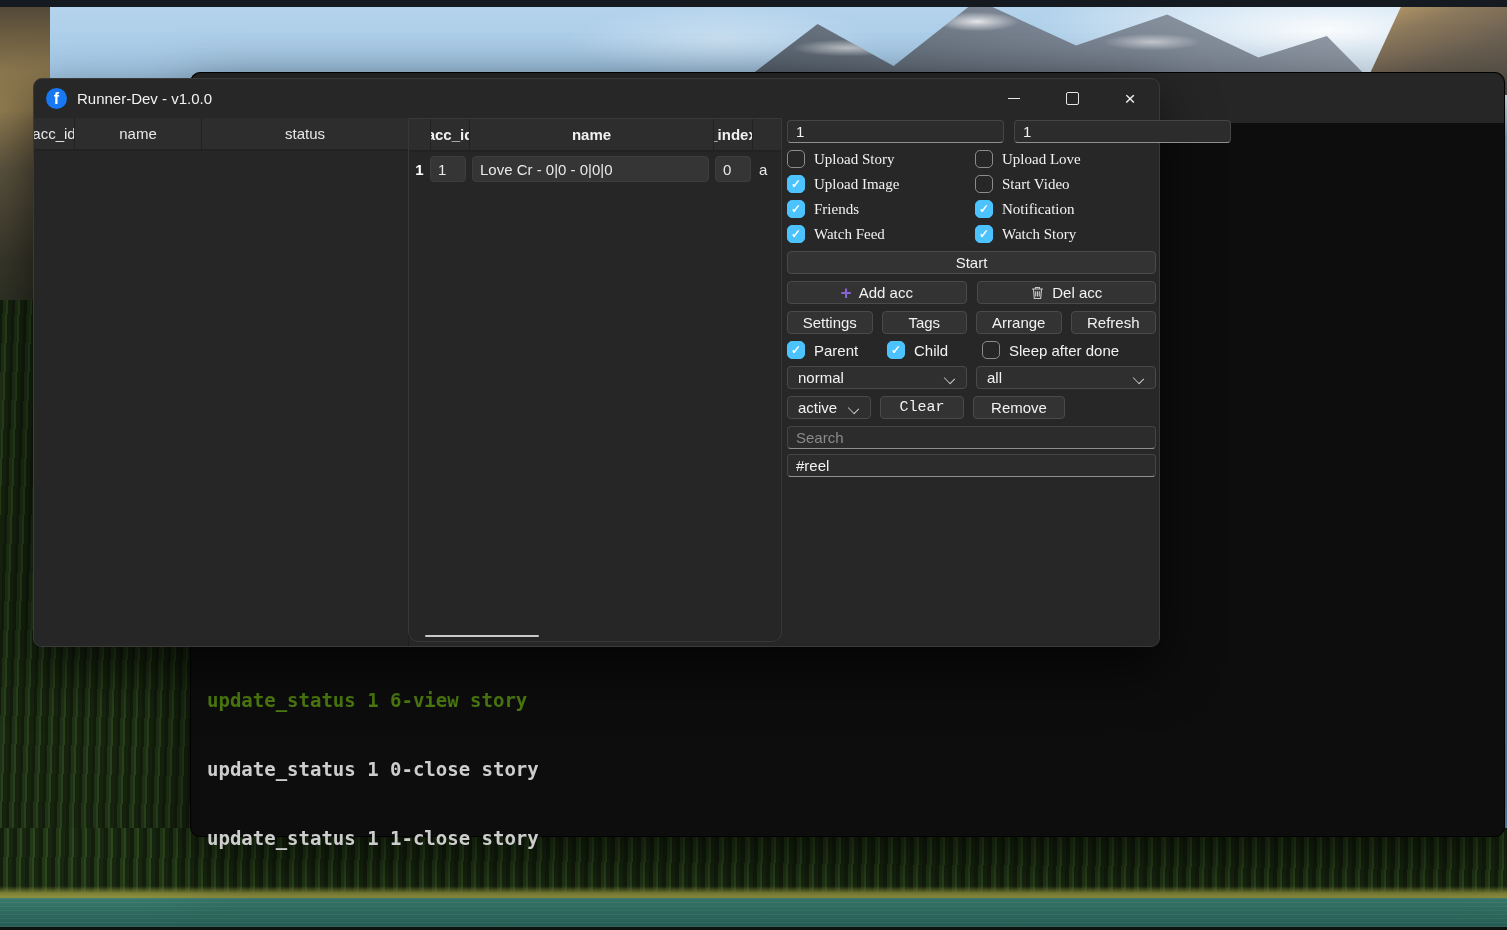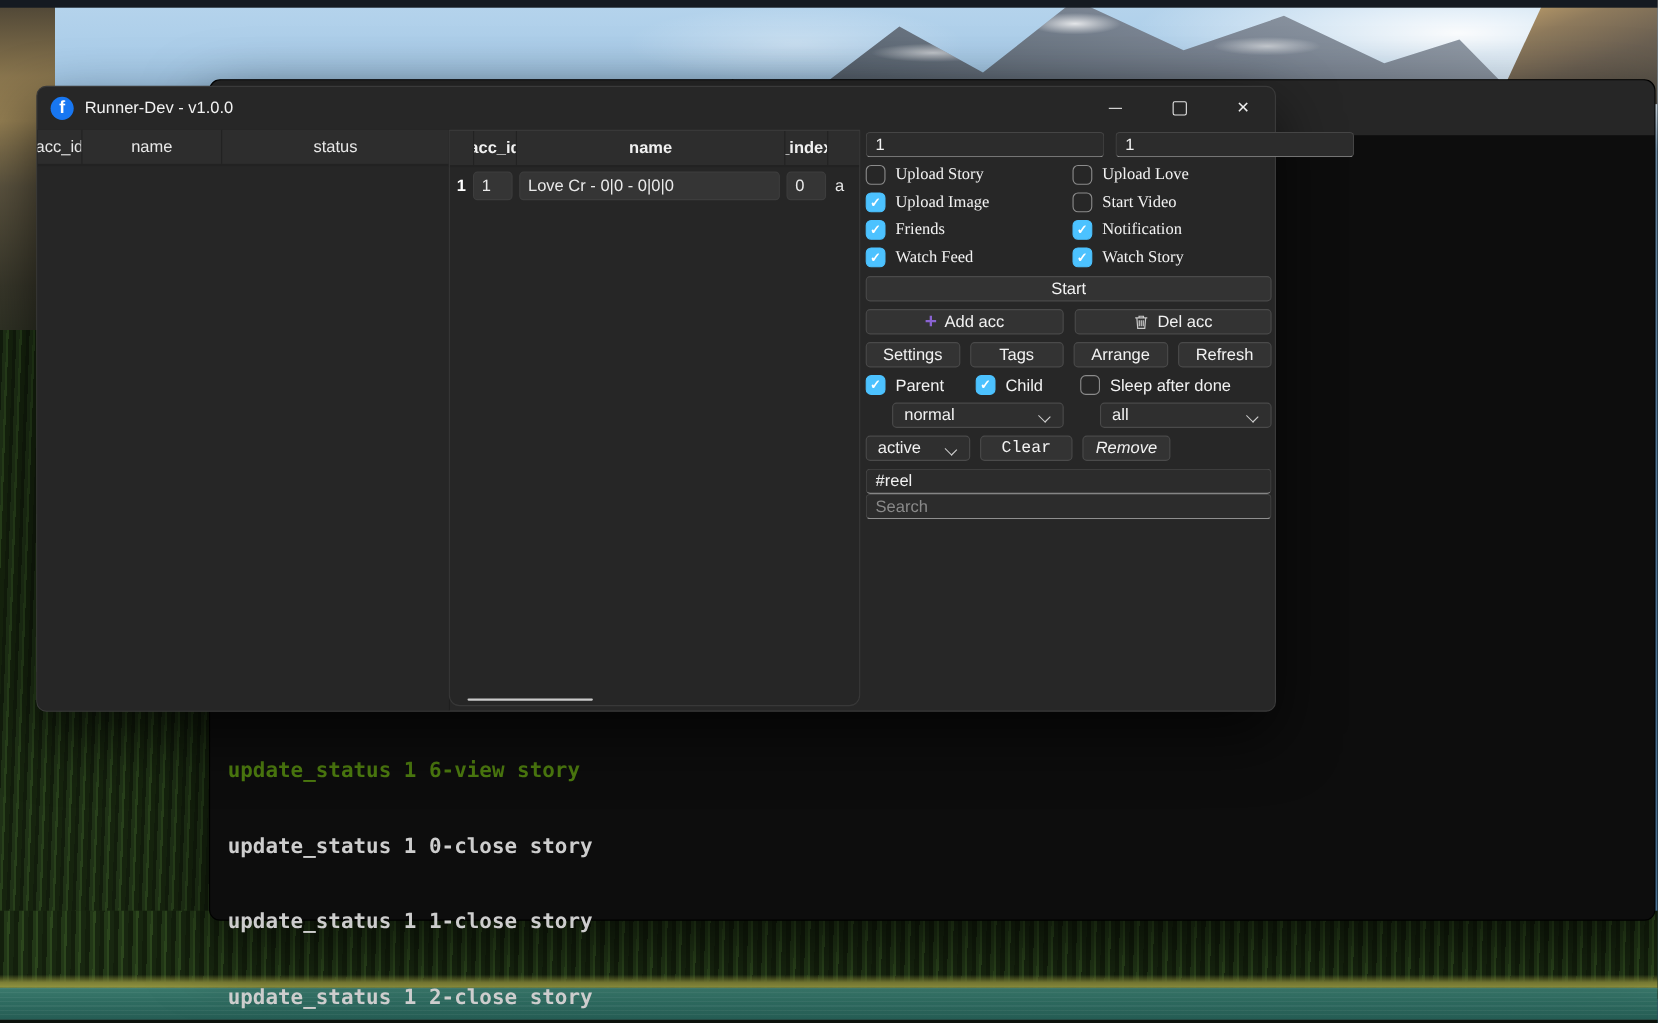--- a/index.html
+++ b/index.html
@@ -122,27 +122,27 @@
     box-sizing:border-box;cursor:default;}
   .btn.full{width:100%;}
   .btn.half{flex:1;}
   .btn.quarter{flex:1;}
   .plus-ico{color:#8a63d2;font-size:19px;font-weight:bold;margin-right:7px;line-height:1;}
   .trash-ico{margin-right:7px;display:flex;}
 
   .dselect{height:23px;background:#2f2f2f;border:1px solid #4a4a4a;border-radius:4px;
     display:flex;align-items:center;font-size:15px;color:#f2f2f2;padding:0 10px;box-sizing:border-box;
     position:relative;}
-  .dselect.half{flex:1;margin-left:24px;}
-  .dselect.small{width:95px;flex:none;}
+  .dselect.half{flex:1;}
+  .dselect.small{width:84px;flex:none;}
   .chev{position:absolute;right:12px;top:7px;width:8px;height:8px;
     border-right:1.6px solid #cfcfcf;border-bottom:1.6px solid #cfcfcf;
     transform:rotate(45deg) scale(1,.8);}
   .btn.w82{width:84px;flex:none;font-family:Liberation Mono, monospace;}
-  .btn.w88{width:80px;flex:none;font-style:italic;}
+  .btn.w88{width:92px;flex:none;}
 </style>
 </head>
 <body>
 
 <div class="screen">
 
   <div class="wp">
     <div class="sky"></div>
     <div class="clouds"></div>
     <div class="mtn-center"></div>
@@ -154,21 +154,20 @@
     <div class="shore"></div>
     <div class="lake"></div>
   </div>
 
   <div class="terminal">
     <div class="tbar"></div>
     <div class="console">
       <div class="line dim">update_status 1 6-view story</div>
       <div class="line">update_status 1 0-close story</div>
       <div class="line">update_status 1 1-close story</div>
-      <div class="line">update_status 1 2-close story</div>
       
       
       
     </div>
   </div>
 
   <div class="appwin">
 
     <div class="titlebar">
       <div class="fb-icon">f</div>
@@ -308,26 +307,26 @@
 
         <div class="row g9 mb7">
           <div class="dselect small">
             <span>active</span>
             <span class="chev"></span>
           </div>
           <button class="btn w82">Clear</button>
           <button class="btn w88">Remove</button>
         </div>
 
+        <div class="row mb5">
+          <input class="tinput full" placeholder="Search" style="">
+        </div>
+
         <div class="row">
           <input class="tinput full" value="#reel" style="">
-        </div>
-
-        <div class="row mb5">
-          <input class="tinput full" placeholder="Search" style="">
         </div>
 
       </div>
     </div>
   </div>
 
   <div class="edge-top"></div>
   <div class="edge-bottom"></div>
 </div>
 

